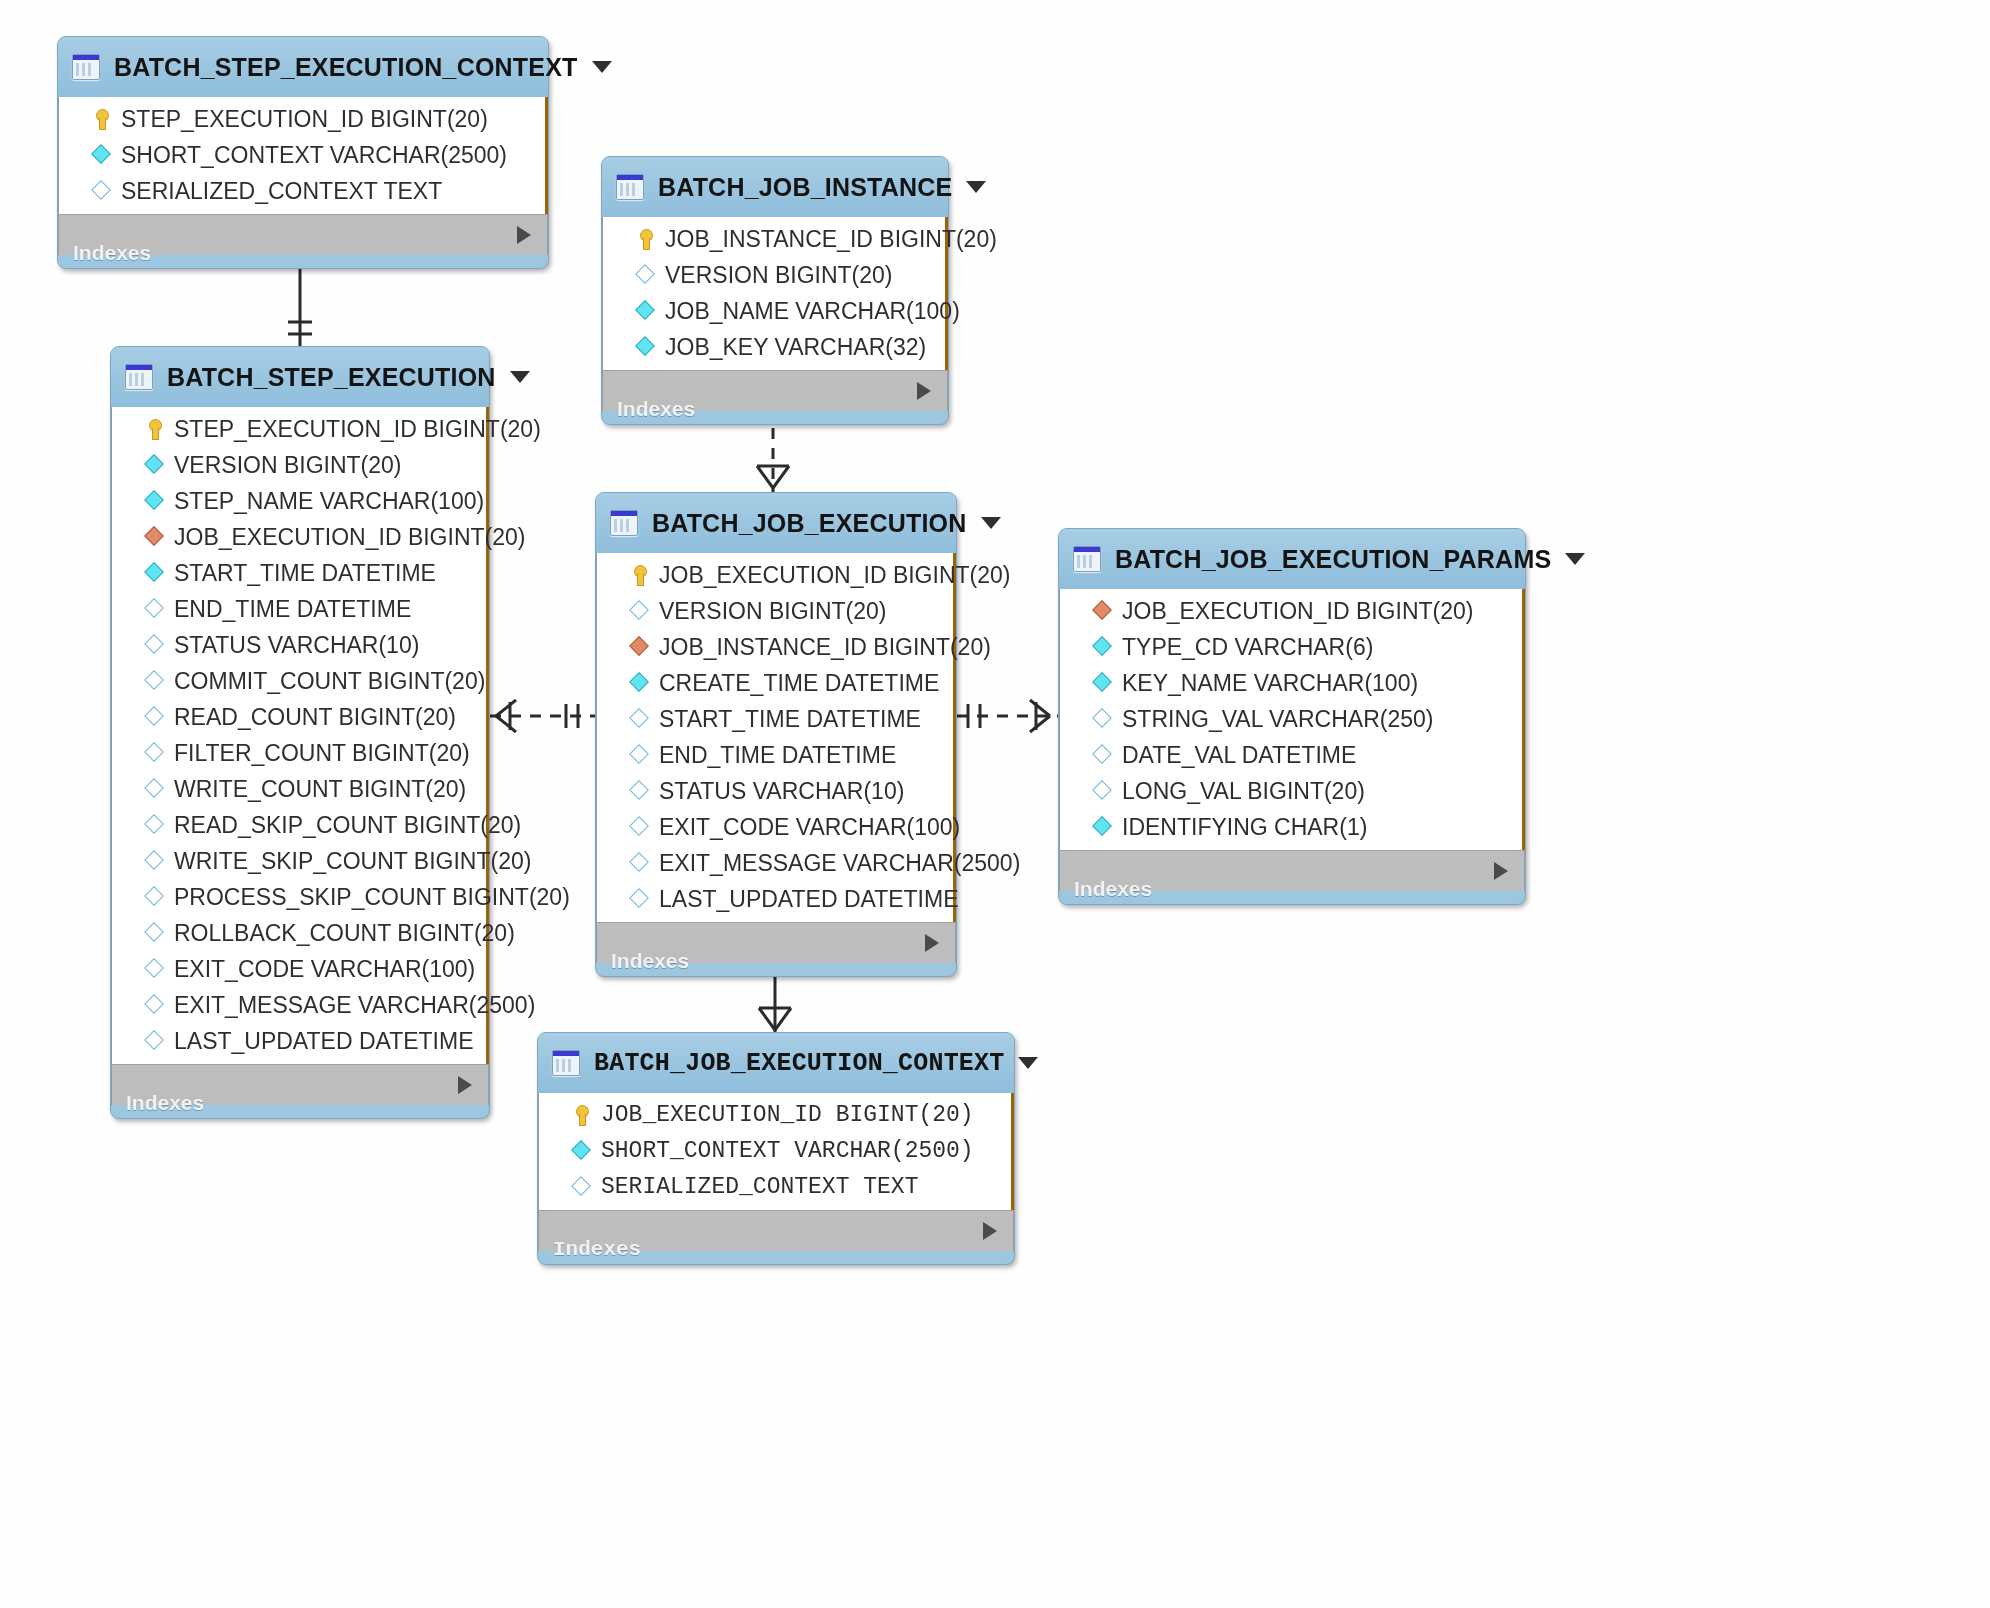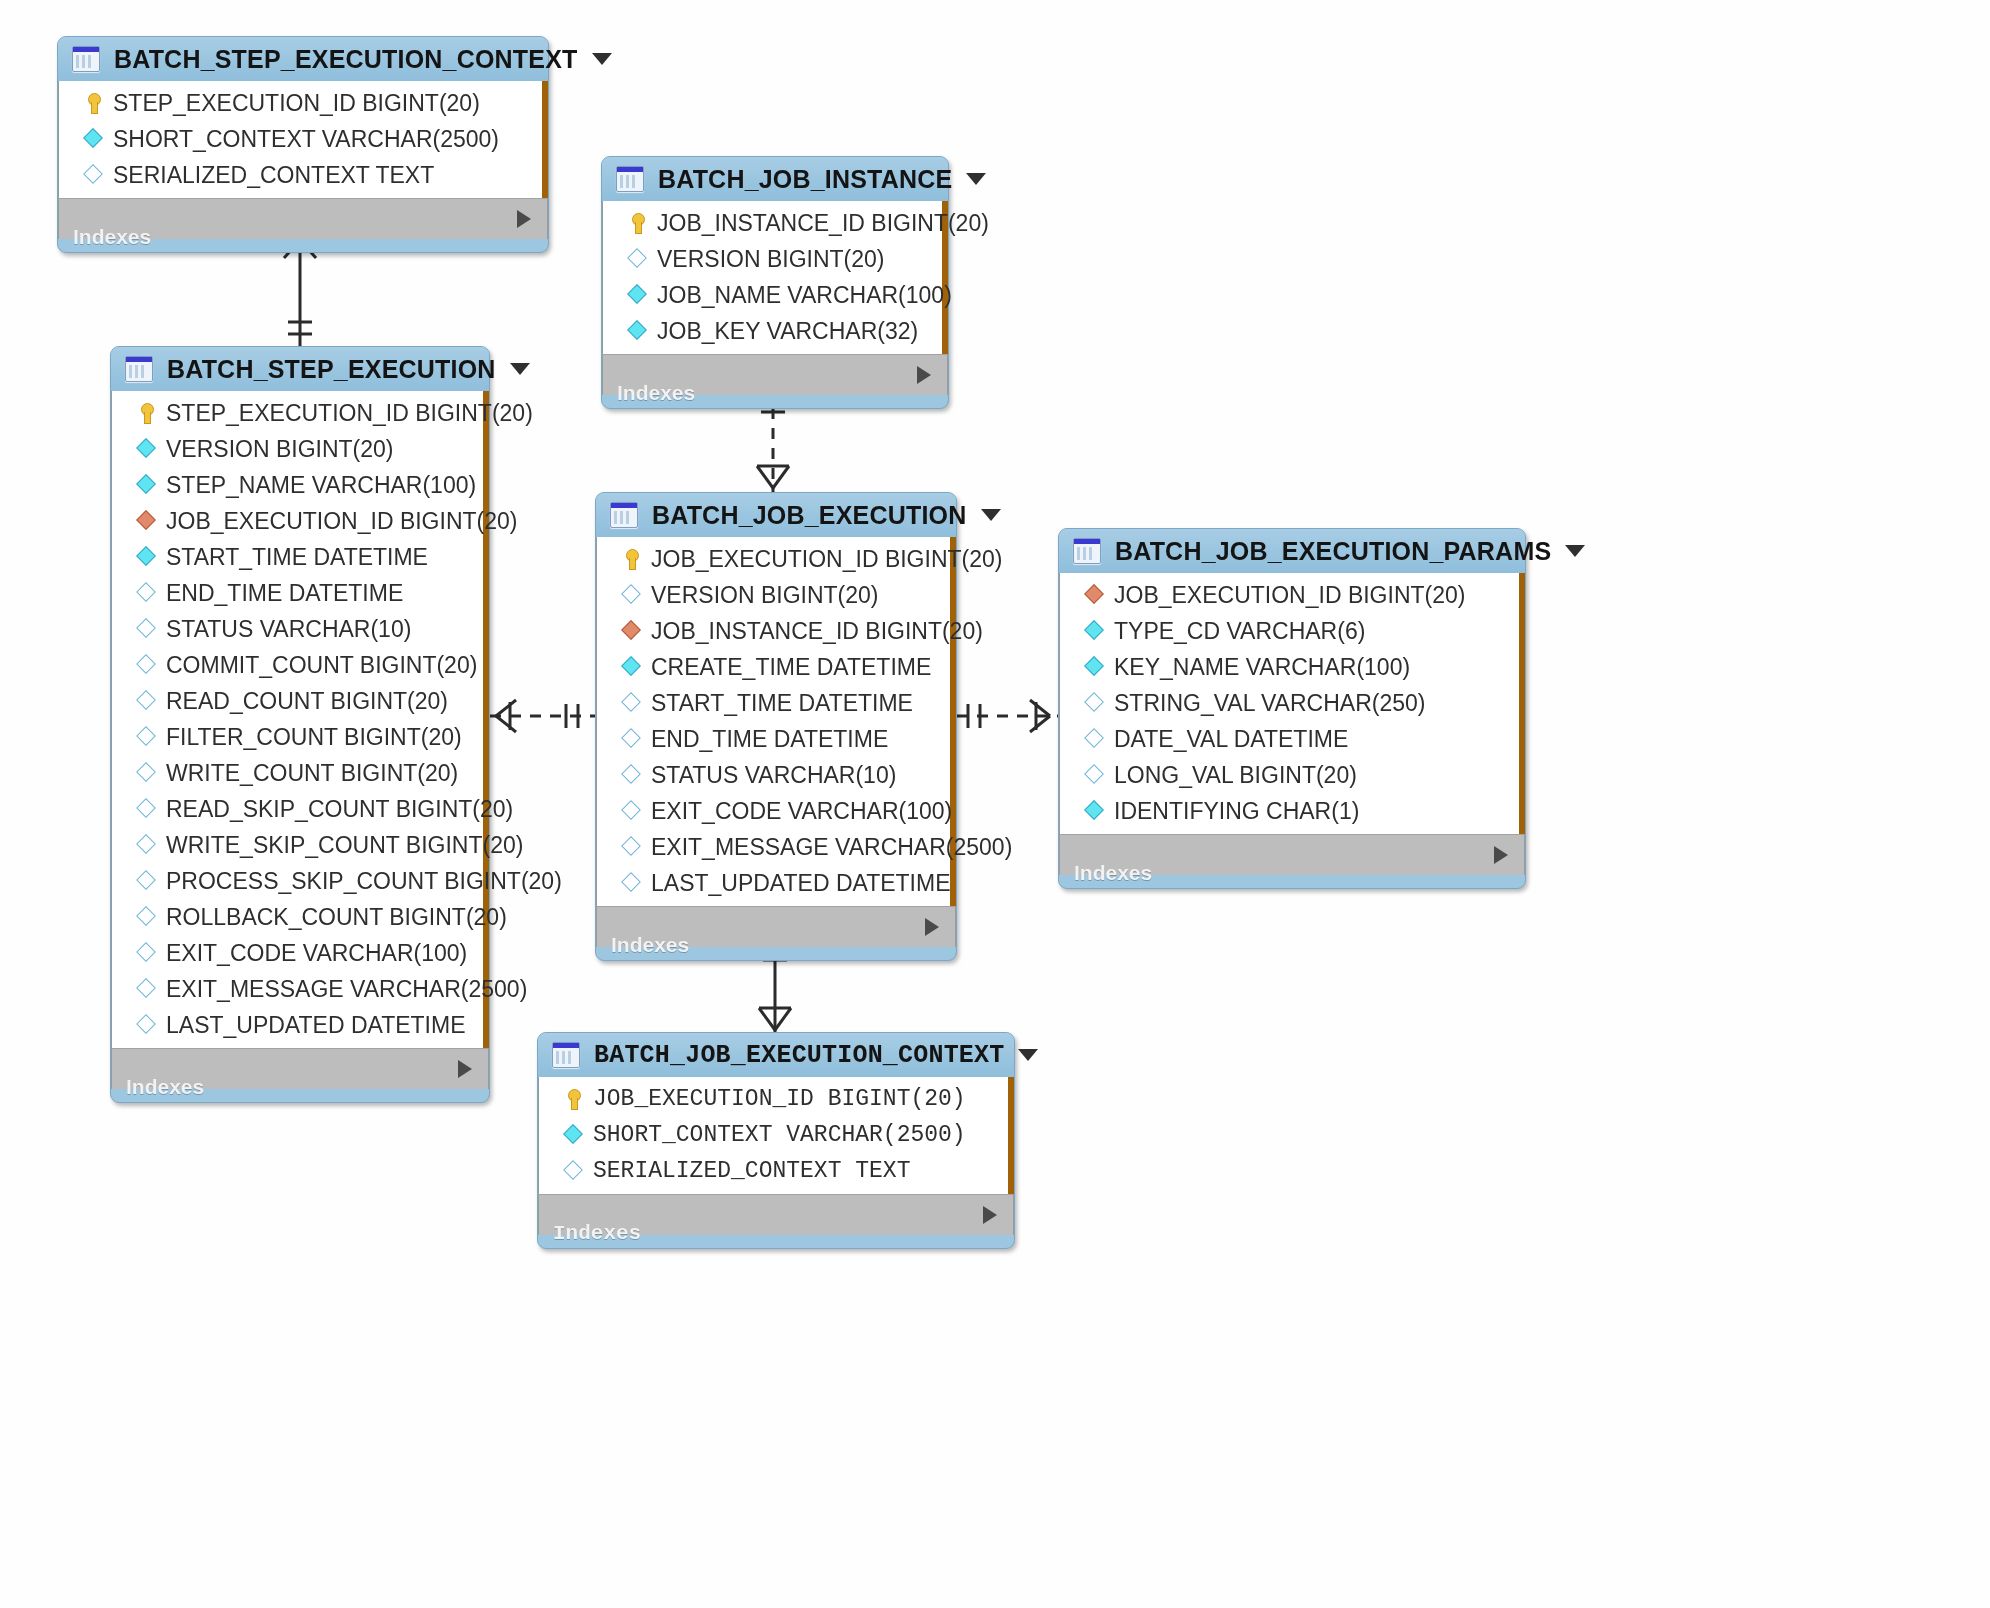--- a/index.html
+++ b/index.html
@@ -16,21 +16,21 @@
   .tbl{
     position:absolute;
     border-radius:9px 9px 9px 9px;
     background:#9dc6e0;
     box-shadow:2px 3px 4px rgba(0,0,0,.28);
     box-sizing:border-box;
     padding-bottom:13px;
     border:1px solid #7ba8c6;
   }
   .tbl-head{
-    height:44px;
+    height:60px;
     display:flex;align-items:center;
     border-radius:8px 8px 0 0;
     background:linear-gradient(to bottom,#a8cde5 0%,#9cc6e0 45%,#8fbedb 100%);
     padding:0 20px 0 14px;
     position:relative;
   }
   .tbl-icon{
     width:26px;height:24px;flex:0 0 26px;
     margin-right:14px;position:relative;
     border:1px solid #7f9ec2;border-radius:2px;
@@ -56,22 +56,22 @@
   }
   .tbl-caret{
     width:0;height:0;flex:0 0 auto;margin-left:14px;
     border-left:10px solid transparent;
     border-right:10px solid transparent;
     border-top:12px solid #2f2f2f;
   }
   .tbl-body{
     background:#ffffff;
     border-left:1px solid #9a9a9a;
-    border-right:6px solid #a16207;
-    padding:4px 0 5px 8px;
+    border-right:3px solid #a16207;
+    padding:4px 0 5px 16px;
   }
   .col{
     display:flex;align-items:center;
     height:36px;padding-left:14px;
     white-space:nowrap;
   }
   .col-ic{width:26px;flex:0 0 26px;height:22px;position:relative;margin-right:6px;}
   .col-txt{font-size:23px;color:#2e2e2e;}
 
   

